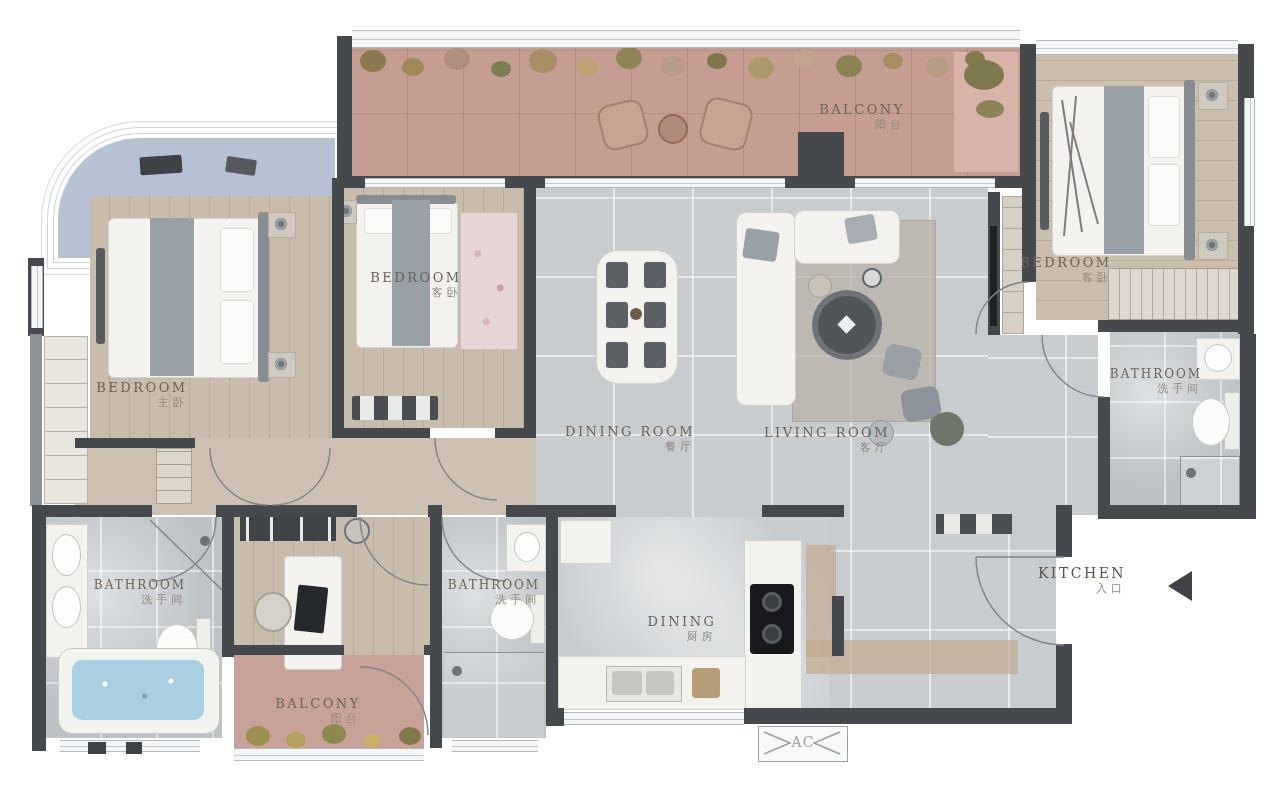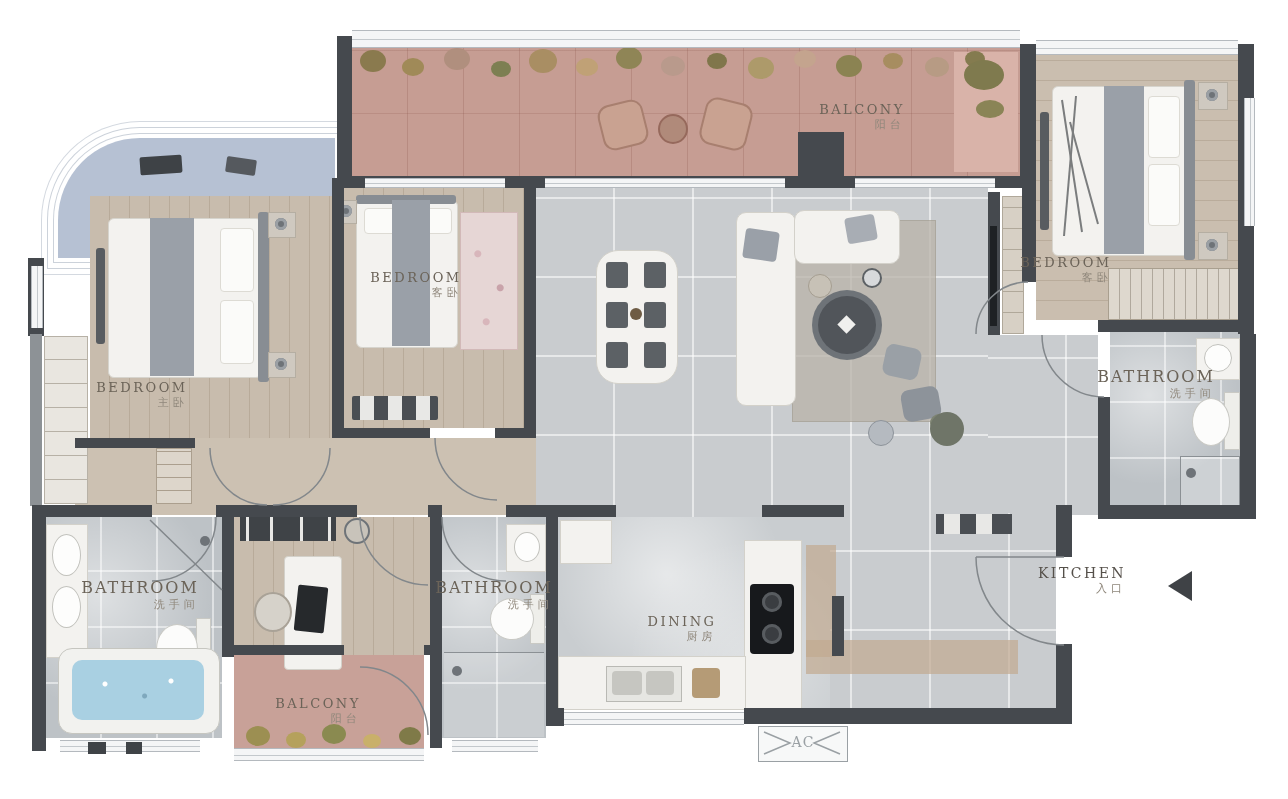--- a/index.html
+++ b/index.html
@@ -45,21 +45,21 @@
   .nstand{position:absolute;background:#cfc9c0;border:1px solid #b5aea2;}
   .lamp{position:absolute;width:12px;height:12px;border-radius:50%;background:#6e7378;
         box-shadow:inset 0 0 0 3px #9ba0a5;}
   .chair{position:absolute;background:#d9dad7;border:1px solid #b9bab7;border-radius:4px;}
   .toilet-bowl{position:absolute;background:#fcfcfb;border:1px solid #c9c9c4;border-radius:50%;}
   .toilet-tank{position:absolute;background:#eeeeea;border:1px solid #c9c9c4;}
   .basin{position:absolute;background:#fdfdfc;border:1px solid #c2c2bd;border-radius:50%;}
   
   .lbl{position:absolute;transform:translateX(-50%);text-align:right;z-index:7;white-space:nowrap;}
   .lbl .en{font-size:13px;letter-spacing:2.5px;color:#6b6358;}
-  .lbl.small .en{font-size:16px;letter-spacing:2px;}
+  .lbl.small .en{font-size:12px;letter-spacing:2px;}
   .lbl .cn{font-size:11px;letter-spacing:4px;color:#8f877b;font-family:Liberation Serif, serif;}
   .plants{position:absolute;z-index:3;border-radius:50%;}
   svg.overlay{position:absolute;left:0;top:0;z-index:6;}
 </style>
 </head>
 <body>
 
 <div class="plan">
 
   <div class="bay" style="left:58px;top:138px;width:277px;height:120px;"></div>
@@ -294,20 +294,28 @@
     <div class="cn">阳台</div>
   </div>
   <div class="lbl" style="left:142px;top:380px;">
     <div class="en">BEDROOM</div>
     <div class="cn">主卧</div>
   </div>
   <div class="lbl" style="left:416px;top:270px;">
     <div class="en">BEDROOM</div>
     <div class="cn">客卧</div>
   </div>
+  <div class="lbl" style="left:630px;top:424px;">
+    <div class="en">DINING ROOM</div>
+    <div class="cn">餐厅</div>
+  </div>
+  <div class="lbl" style="left:827px;top:425px;">
+    <div class="en">LIVING ROOM</div>
+    <div class="cn">客厅</div>
+  </div>
   <div class="lbl" style="left:1066px;top:255px;">
     <div class="en">BEDROOM</div>
     <div class="cn">客卧</div>
   </div>
   <div class="lbl small" style="left:1156px;top:367px;">
     <div class="en">BATHROOM</div>
     <div class="cn">洗手间</div>
   </div>
   <div class="lbl small" style="left:140px;top:578px;">
     <div class="en">BATHROOM</div>

